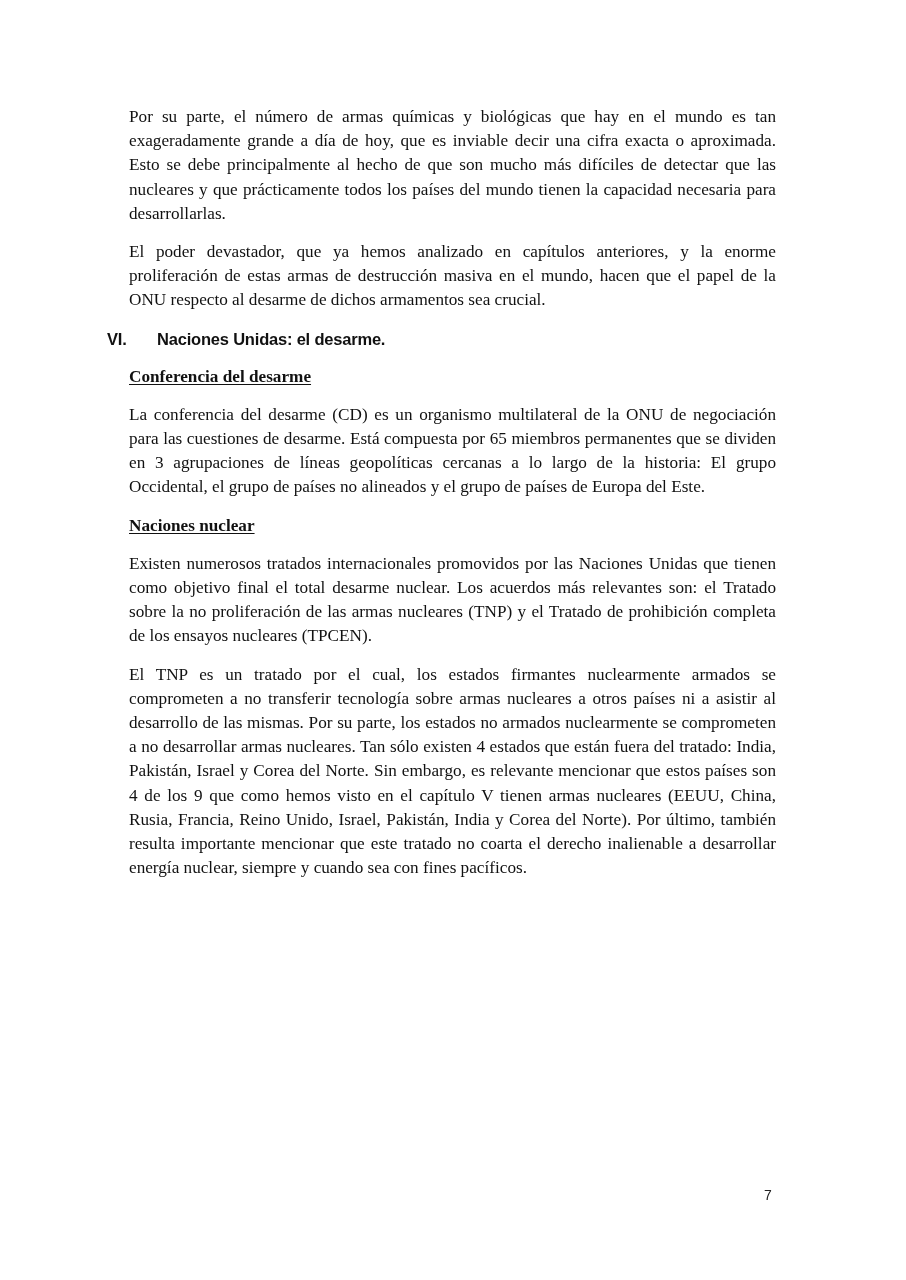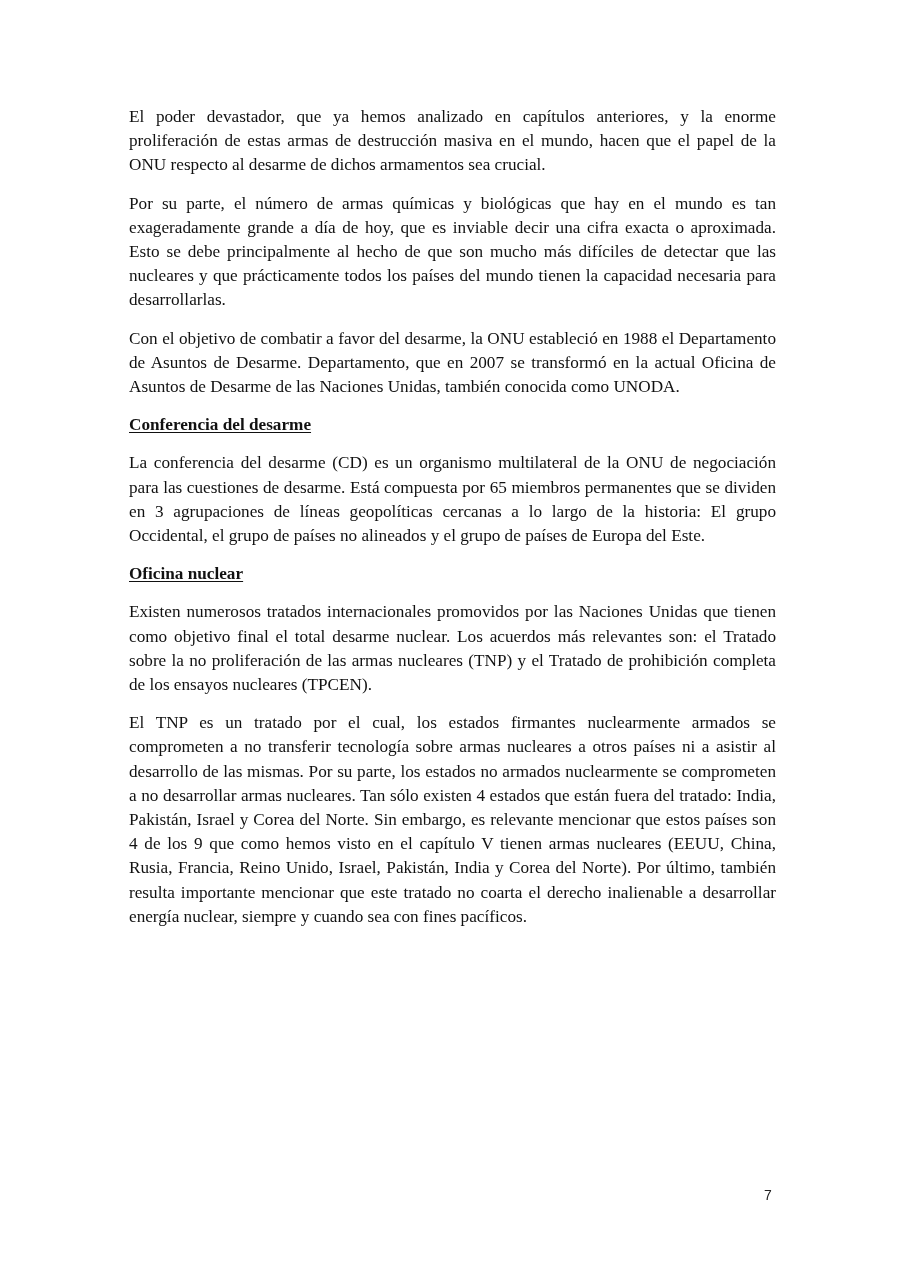--- a/index.html
+++ b/index.html
@@ -66,33 +66,36 @@
       line-height: 18px;
       color: #222;
     }
   </style>
 </head>
 <body>
 
 <div class="page">
   <div class="content">
 
+    <p class="para">Por su parte, el número de armas químicas y biológicas que hay en el mundo es tan exageradamente grande a día de hoy, que es inviable decir una cifra exacta o aproximada. Esto se debe principalmente al hecho de que son mucho más difíciles de detectar que las nucleares y que prácticamente todos los países del mundo tienen la capacidad necesaria para desarrollarlas.</p>
+
     <p class="para">El poder devastador, que ya hemos analizado en capítulos anteriores, y la enorme proliferación de estas armas de destrucción masiva en el mundo, hacen que el papel de la ONU respecto al desarme de dichos armamentos sea crucial.</p>
 
-    <p class="para">Por su parte, el número de armas químicas y biológicas que hay en el mundo es tan exageradamente grande a día de hoy, que es inviable decir una cifra exacta o aproximada. Esto se debe principalmente al hecho de que son mucho más difíciles de detectar que las nucleares y que prácticamente todos los países del mundo tienen la capacidad necesaria para desarrollarlas.</p>
+    <div class="section-heading">
+      <span class="section-num">VI.</span>
+      <span class="section-title">Naciones Unidas: el desarme.</span>
+    </div>
 
-
-    <p class="para">Con el objetivo de combatir a favor del desarme, la ONU estableció en 1988 el Departamento de Asuntos de Desarme. Departamento, que en 2007 se transformó en la actual Oficina de Asuntos de Desarme de las Naciones Unidas, también conocida como UNODA.</p>
 
 
     <div class="subhead">Conferencia del desarme</div>
 
     <p class="para">La conferencia del desarme (CD) es un organismo multilateral de la ONU de negociación para las cuestiones de desarme. Está compuesta por 65 miembros permanentes que se dividen en 3 agrupaciones de líneas geopolíticas cercanas a lo largo de la historia: El grupo Occidental, el grupo de países no alineados y el grupo de países de Europa del Este.</p>
 
-    <div class="subhead">Oficina nuclear</div>
+    <div class="subhead">Naciones nuclear</div>
 
     <p class="para">Existen numerosos tratados internacionales promovidos por las Naciones Unidas que tienen como objetivo final el total desarme nuclear. Los acuerdos más relevantes son: el Tratado sobre la no proliferación de las armas nucleares (TNP) y el Tratado de prohibición completa de los ensayos nucleares (TPCEN).</p>
 
     <p class="para">El TNP es un tratado por el cual, los estados firmantes nuclearmente armados se comprometen a no transferir tecnología sobre armas nucleares a otros países ni a asistir al desarrollo de las mismas. Por su parte, los estados no armados nuclearmente se comprometen a no desarrollar armas nucleares. Tan sólo existen 4 estados que están fuera del tratado: India, Pakistán, Israel y Corea del Norte. Sin embargo, es relevante mencionar que estos países son 4 de los 9 que como hemos visto en el capítulo V tienen armas nucleares (EEUU, China, Rusia, Francia, Reino Unido, Israel, Pakistán, India y Corea del Norte). Por último, también resulta importante mencionar que este tratado no coarta el derecho inalienable a desarrollar energía nuclear, siempre y cuando sea con fines pacíficos.</p>
 
   </div>
 
   <div class="page-number">7</div>
 </div>
 

